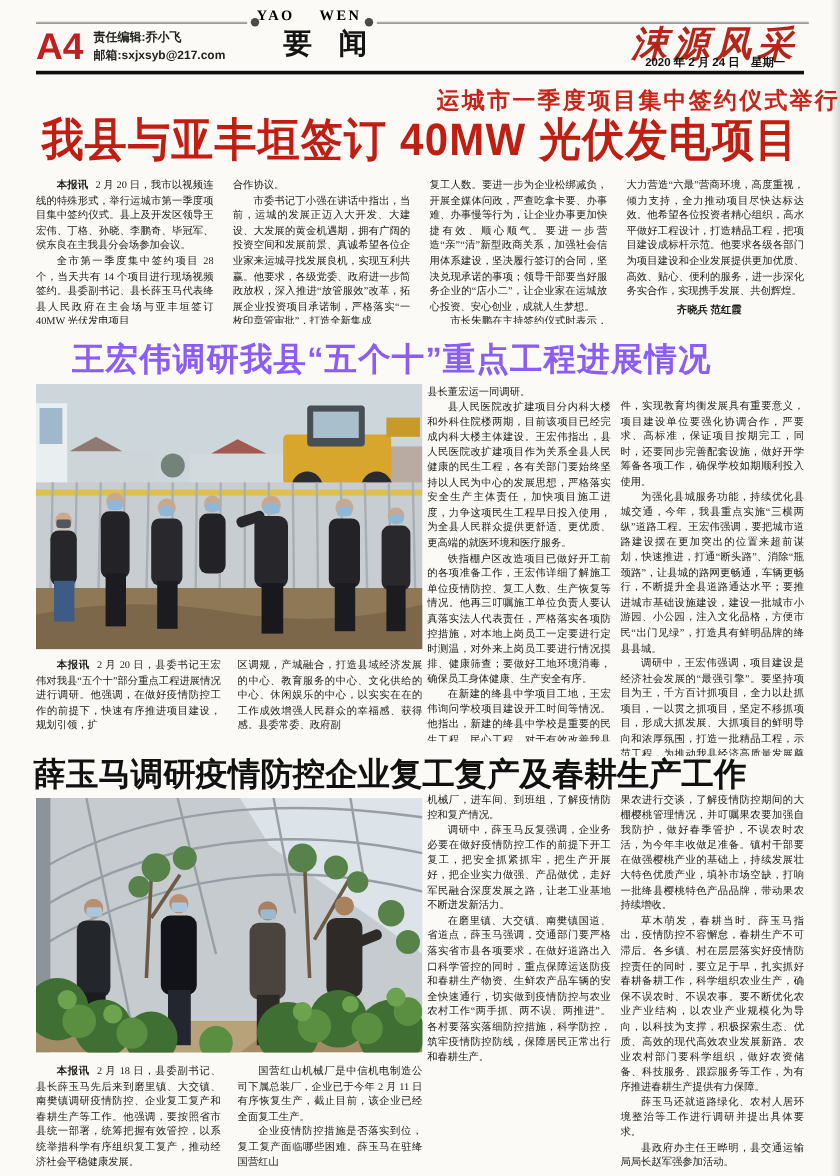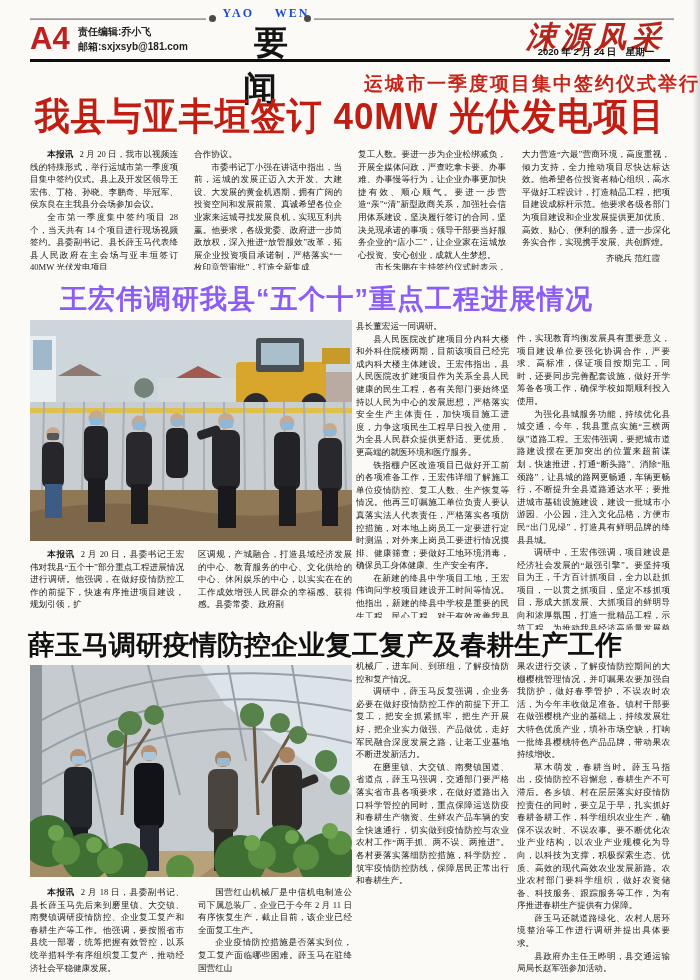--- a/index.html
+++ b/index.html
@@ -8,23 +8,23 @@
   .page::after{content:"";position:absolute;top:0;right:0;width:8px;height:100%;
         background:linear-gradient(to right,rgba(0,0,0,0),rgba(0,0,0,.14));pointer-events:none;}
   .abs{position:absolute;}
 
   
   .gline{height:2px;background:linear-gradient(to bottom,#c2c2c2,#8f8f8f);}
   .gl-left{left:30px;top:18px;width:176px;}
   .gl-right{left:314px;top:18px;width:360px;}
   .dot{width:7px;height:7px;border-radius:50%;background:#4a4a4a;top:15px;}
   .dot1{left:209px;} .dot2{left:304px;}
-  .pinyin{left:214px;top:6px;width:104px;text-align:center;color:#1d4ed8;
+  .pinyin{left:214px;top:6px;width:104px;color:#000000;
         font-size:12px;letter-spacing:2px;word-spacing:16px;font-weight:700;}
-  .secname{left:206px;top:20px;width:130px;text-align:center;font-size:34px;font-weight:700;
+  .secname{left:206px;top:20px;width:130px;text-align:center;font-size:24px;font-weight:700;
         letter-spacing:22px;text-indent:22px;color:#141414;}
   .pageno{left:30px;top:23px;font-family:"Liberation Sans","DejaVu Sans",sans-serif;
         font-size:31px;font-weight:900;color:#c01f1f;line-height:1;}
   .editor{left:78px;top:24px;font-family:"Liberation Sans","DejaVu Sans",sans-serif;
         font-size:10px;font-weight:700;line-height:15px;color:#222;}
   .masthead{left:500px;top:17px;width:192px;text-align:center;font-size:30px;font-weight:700;
         font-style:italic;letter-spacing:5px;color:#b5251a;}
   .dateline{left:500px;top:46px;width:192px;text-align:center;font-size:9.5px;font-weight:700;
         font-family:"Liberation Sans","DejaVu Sans",sans-serif;color:#111;}
   .rule{left:30px;top:59px;width:640px;height:3px;background:#0e0e0e;}
@@ -33,21 +33,21 @@
   .kicker{left:0;top:71px;width:700px;text-align:right;color:#c5261b;font-size:19px;font-weight:700;
         letter-spacing:2px;font-family:"Liberation Sans","DejaVu Sans",sans-serif;}
   .headline1{left:0;top:93px;width:700px;text-align:center;color:#c01d13;font-size:35px;font-weight:900;
         letter-spacing:1px;font-family:"Liberation Sans","DejaVu Sans",sans-serif;transform:scaleY(1.08);}
 
   
   .col{font-size:8.6px;line-height:12.6px;text-align:justify;overflow:hidden;color:#1b1b1b;}
   .col p{margin:0;}
   .ind{text-indent:2em;}
   b.lead{margin-right:6px;}
-  .byline{text-align:right;font-weight:400;padding-right:10px;margin-top:3px !important;
+  .byline{text-align:center;font-weight:700;padding-right:10px;margin-top:3px !important;
         font-family:"Liberation Sans","DejaVu Sans",sans-serif;}
 
   .a1c1{left:30px;top:148px;width:148px;height:122px;}
   .a1c2{left:194px;top:148px;width:148px;height:122px;}
   .a1c3{left:358px;top:148px;width:148px;height:122px;}
   .a1c4{left:522px;top:148px;width:148px;height:122px;}
 
   .headline2{left:28px;top:281px;width:660px;font-size:27px;font-weight:800;color:#8b5cf6;
         font-family:Liberation Sans, sans-serif;letter-spacing:1px;margin-left:32px;}
 
@@ -76,21 +76,21 @@
   <div class="abs gline gl-left"></div>
   <div class="abs dot dot1"></div>
   <div class="abs pinyin">YAO WEN</div>
   <div class="abs secname">要闻</div>
   <div class="abs dot dot2"></div>
   <div class="abs gline gl-right"></div>
 
   <div class="abs pageno">A4</div>
   <div class="abs editor">
     <div>责任编辑:乔小飞</div>
-    <div>邮箱:sxjxsyb@181.com</div>
+    <div>邮箱:sxjxsyb@217.com</div>
   </div>
 
   <div class="abs masthead">涑源风采</div>
   <div class="abs dateline">2020 年 2 月 24 日　星期一</div>
   <div class="abs rule"></div>
 
   <div class="abs kicker">运城市一季度项目集中签约仪式举行</div>
   <div class="abs headline1">我县与亚丰垣签订 40MW 光伏发电项目</div>
 
   <div class="abs col a1c1">

